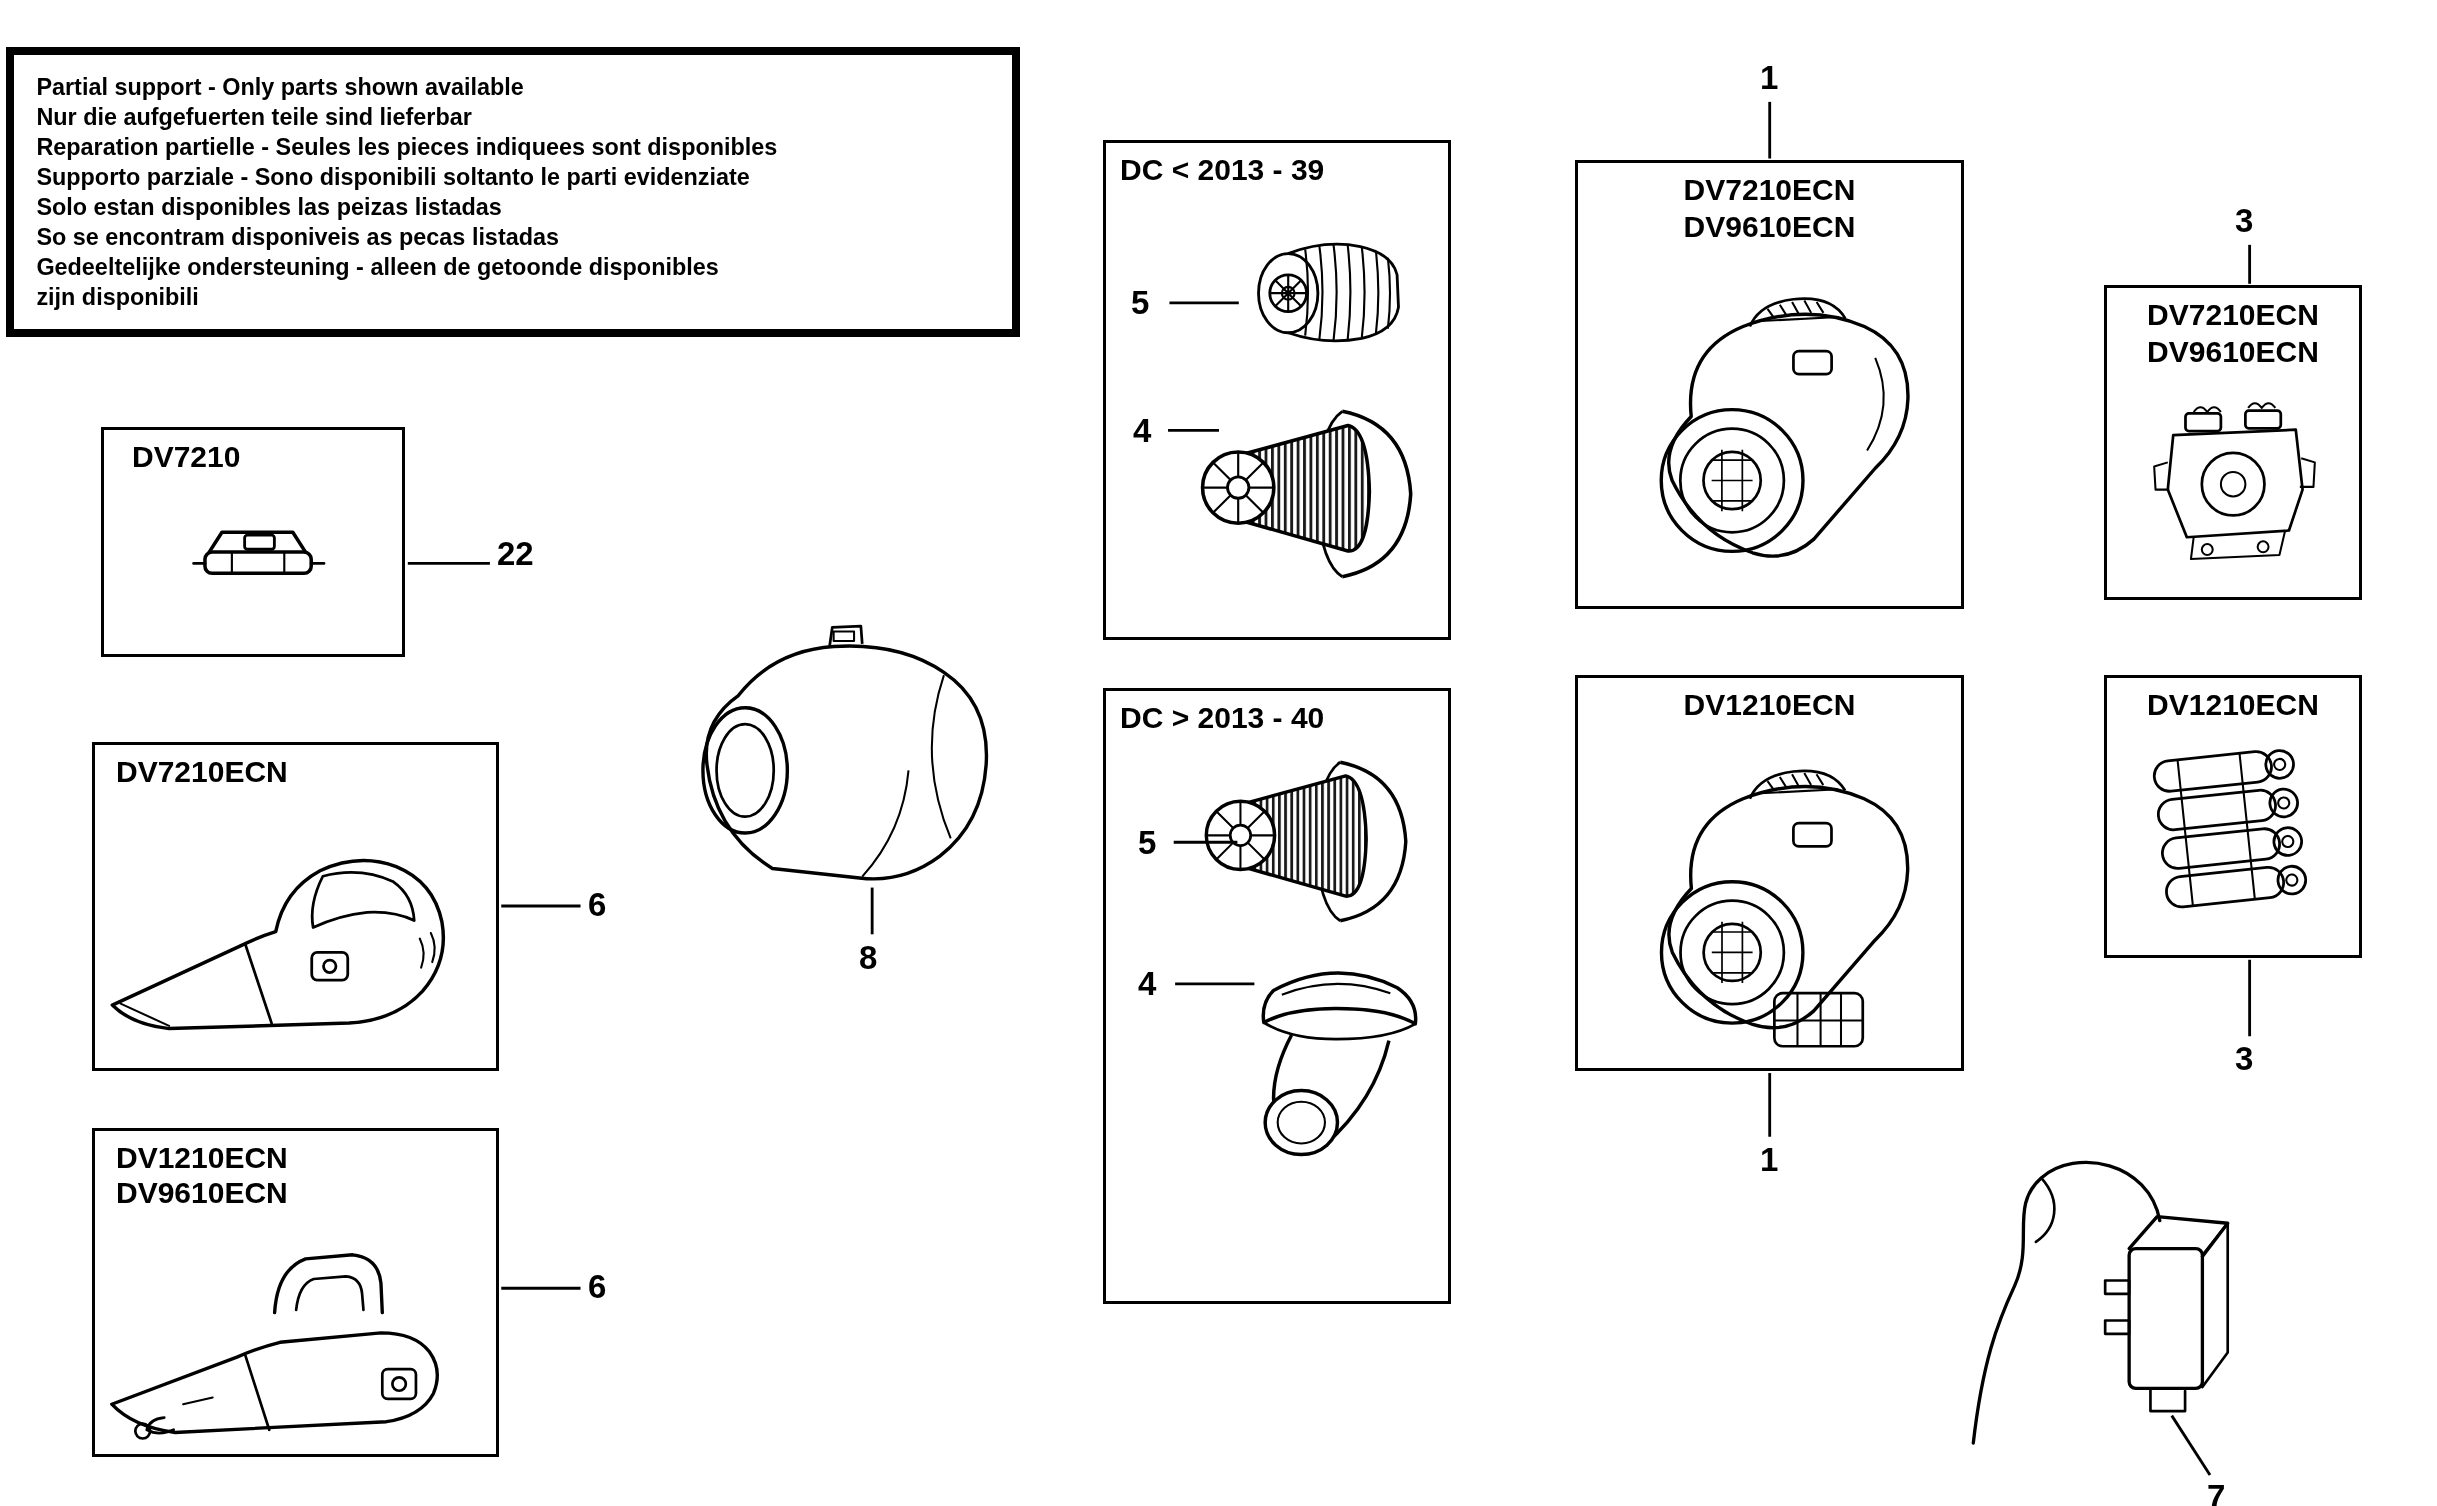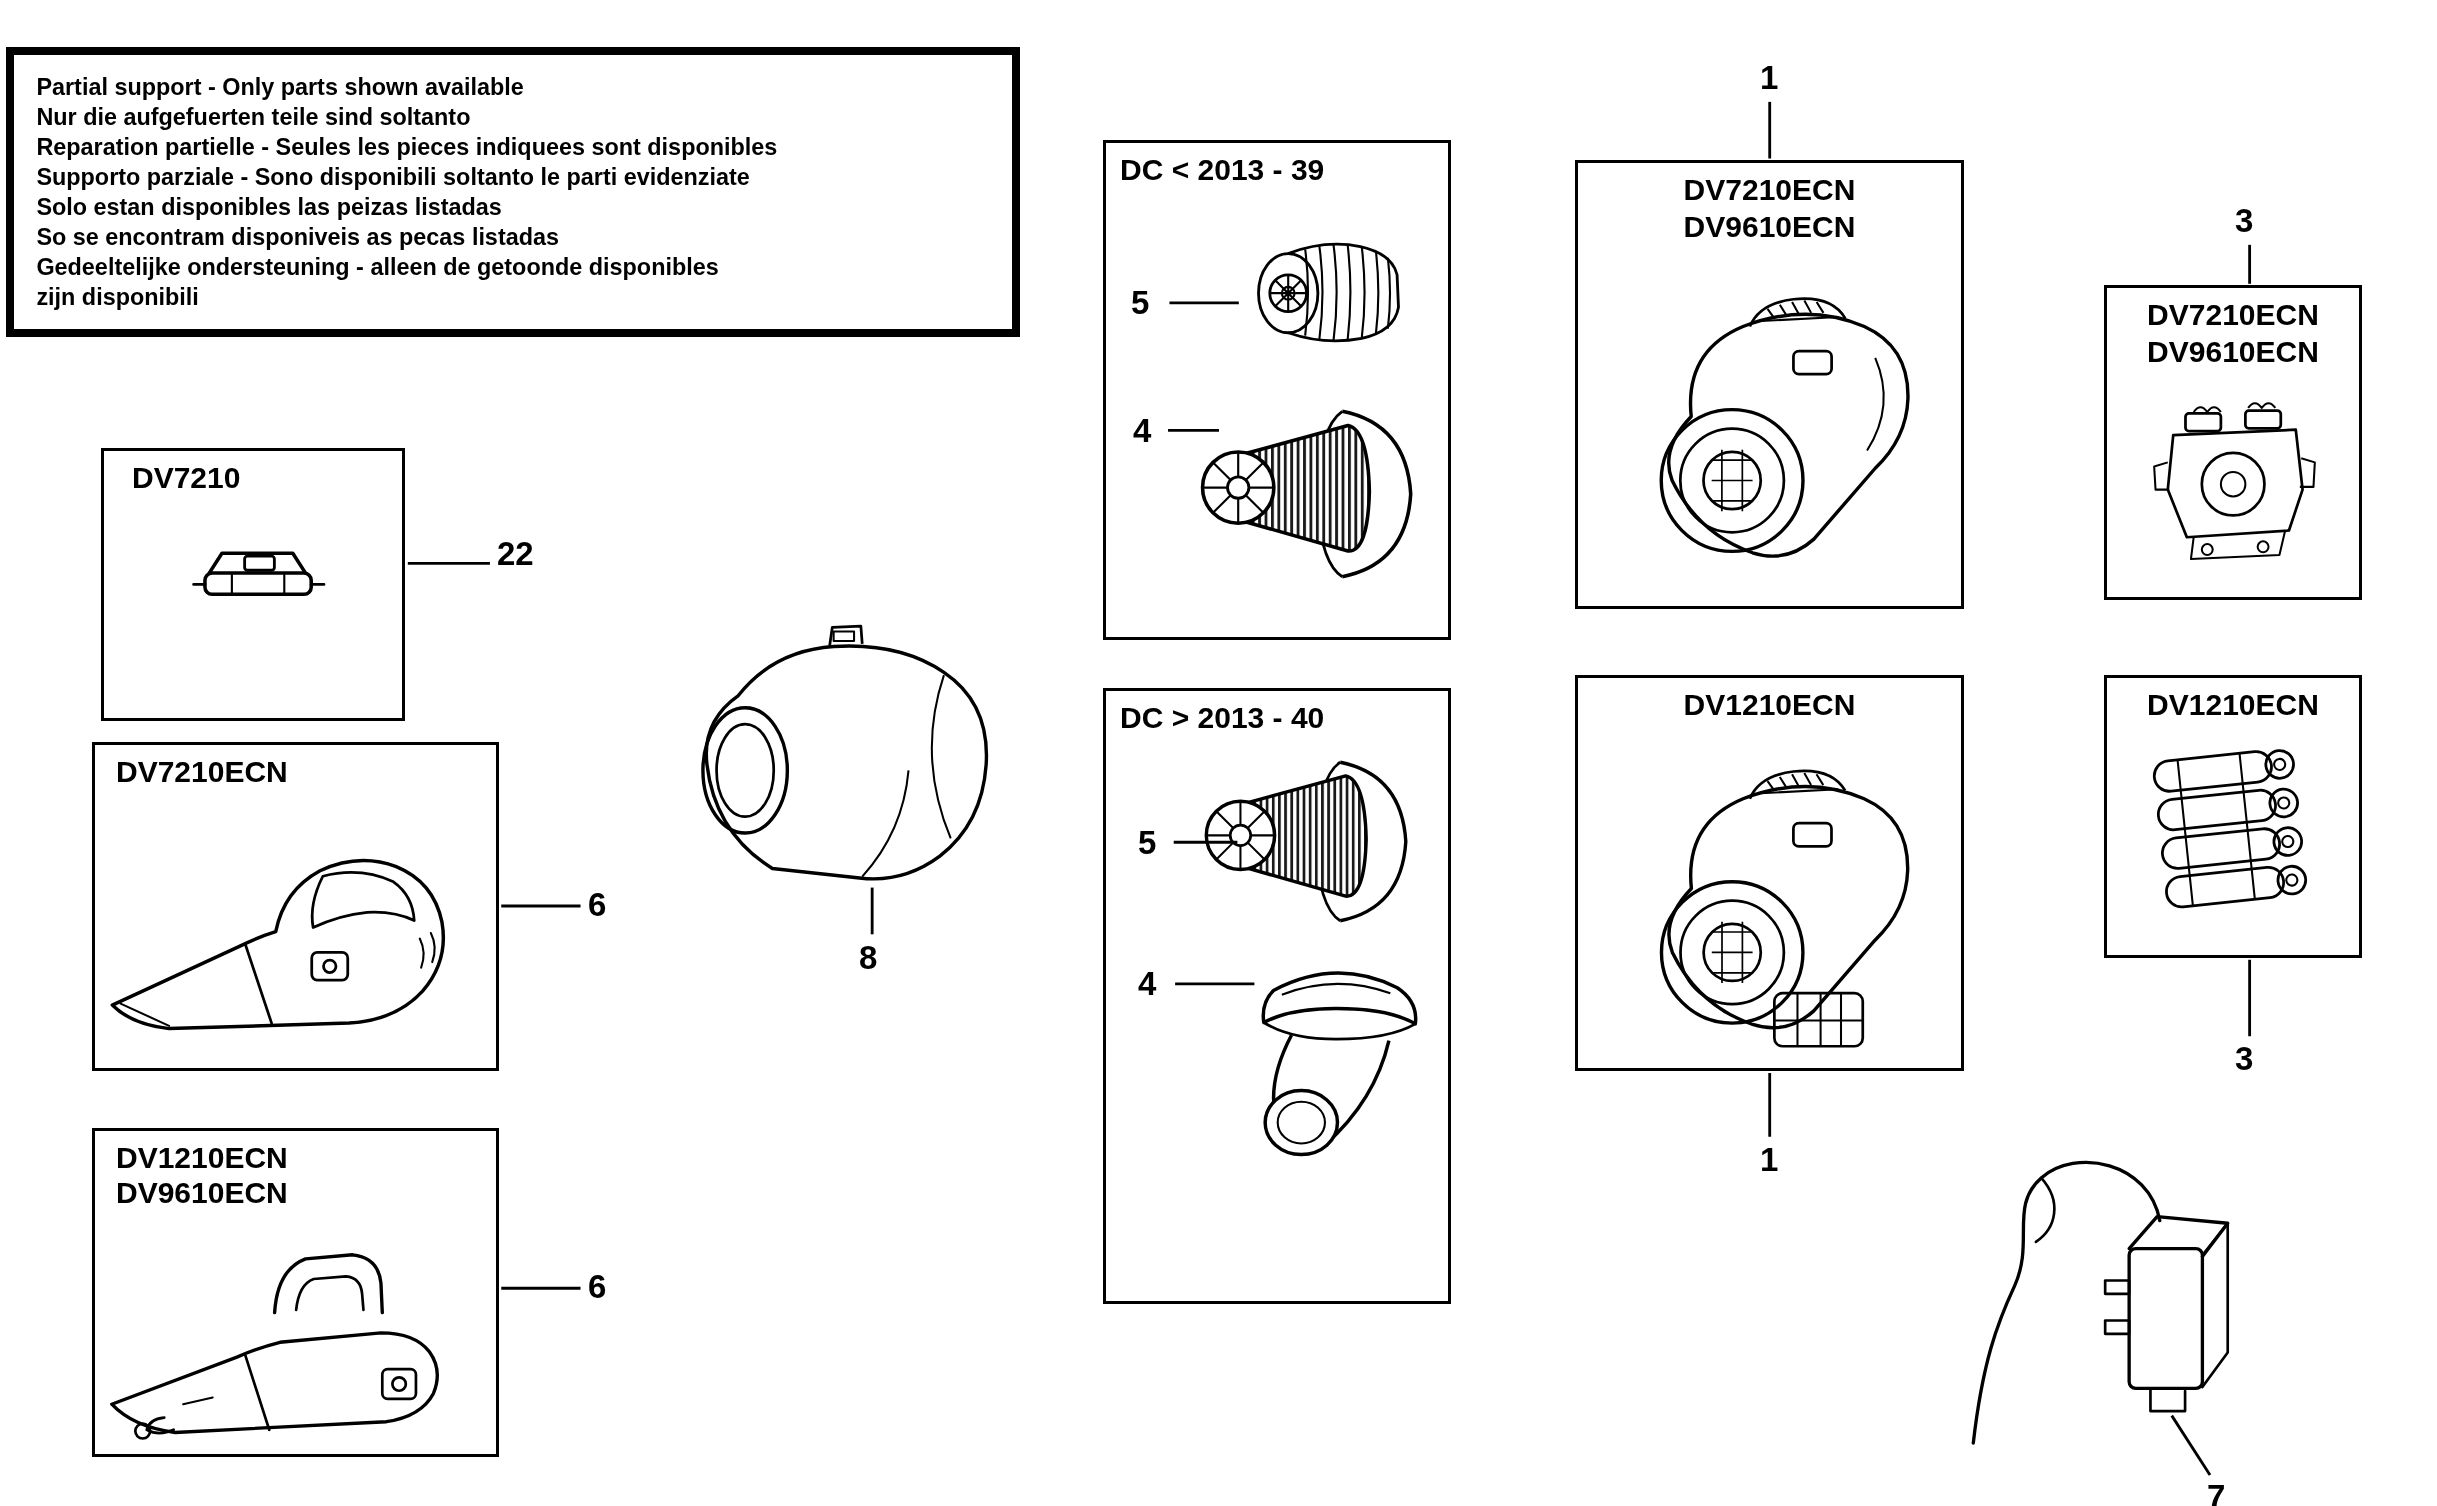--- a/index.html
+++ b/index.html
@@ -68,30 +68,30 @@
     font-weight: bold;
   }
 </style>
 </head>
 <body>
 
 <div id="canvas">
 
   <div class="notice-box">
     <div class="notice-line">Partial support - Only parts shown available</div>
-    <div class="notice-line">Nur die aufgefuerten teile sind soltanto</div>
+    <div class="notice-line">Nur die aufgefuerten teile sind lieferbar</div>
     <div class="notice-line">Reparation partielle - Seules les pieces indiquees sont disponibles</div>
     <div class="notice-line">Supporto parziale - Sono disponibili soltanto le parti evidenziate</div>
     <div class="notice-line">Solo estan disponibles las peizas listadas</div>
     <div class="notice-line">So se encontram disponiveis as pecas listadas</div>
     <div class="notice-line">Gedeeltelijke ondersteuning - alleen de getoonde disponibles</div>
     <div class="notice-line">zijn disponibili</div>
   </div>
 
-  <div class="box" style="left:101px; top:407px; width:304px; height:273px;text-decoration:underline;">
+  <div class="box" style="left:101px; top:386px; width:304px; height:230px;text-decoration:underline;">
     <div class="title-left" style="left:28px; top:10px;">DV7210</div>
     <svg class="drawing" style="left:81px; top:81px;" width="149" height="85" viewBox="0 0 210 120">
       <g fill="none" stroke="#000" stroke-width="5" stroke-linejoin="round" stroke-linecap="round">
         <path d="M34 58 L52 30 H152 L170 58"></path>
         <rect x="28" y="58" width="150" height="30" rx="10"></rect>
         <rect x="84" y="34" width="42" height="20" rx="4" stroke-width="4"></rect>
         <path d="M28 74 H12 M178 74 H196" stroke-width="4"></path>
         <path d="M66 58 V88 M140 58 V88" stroke-width="3"></path>
       </g>
     </svg>

